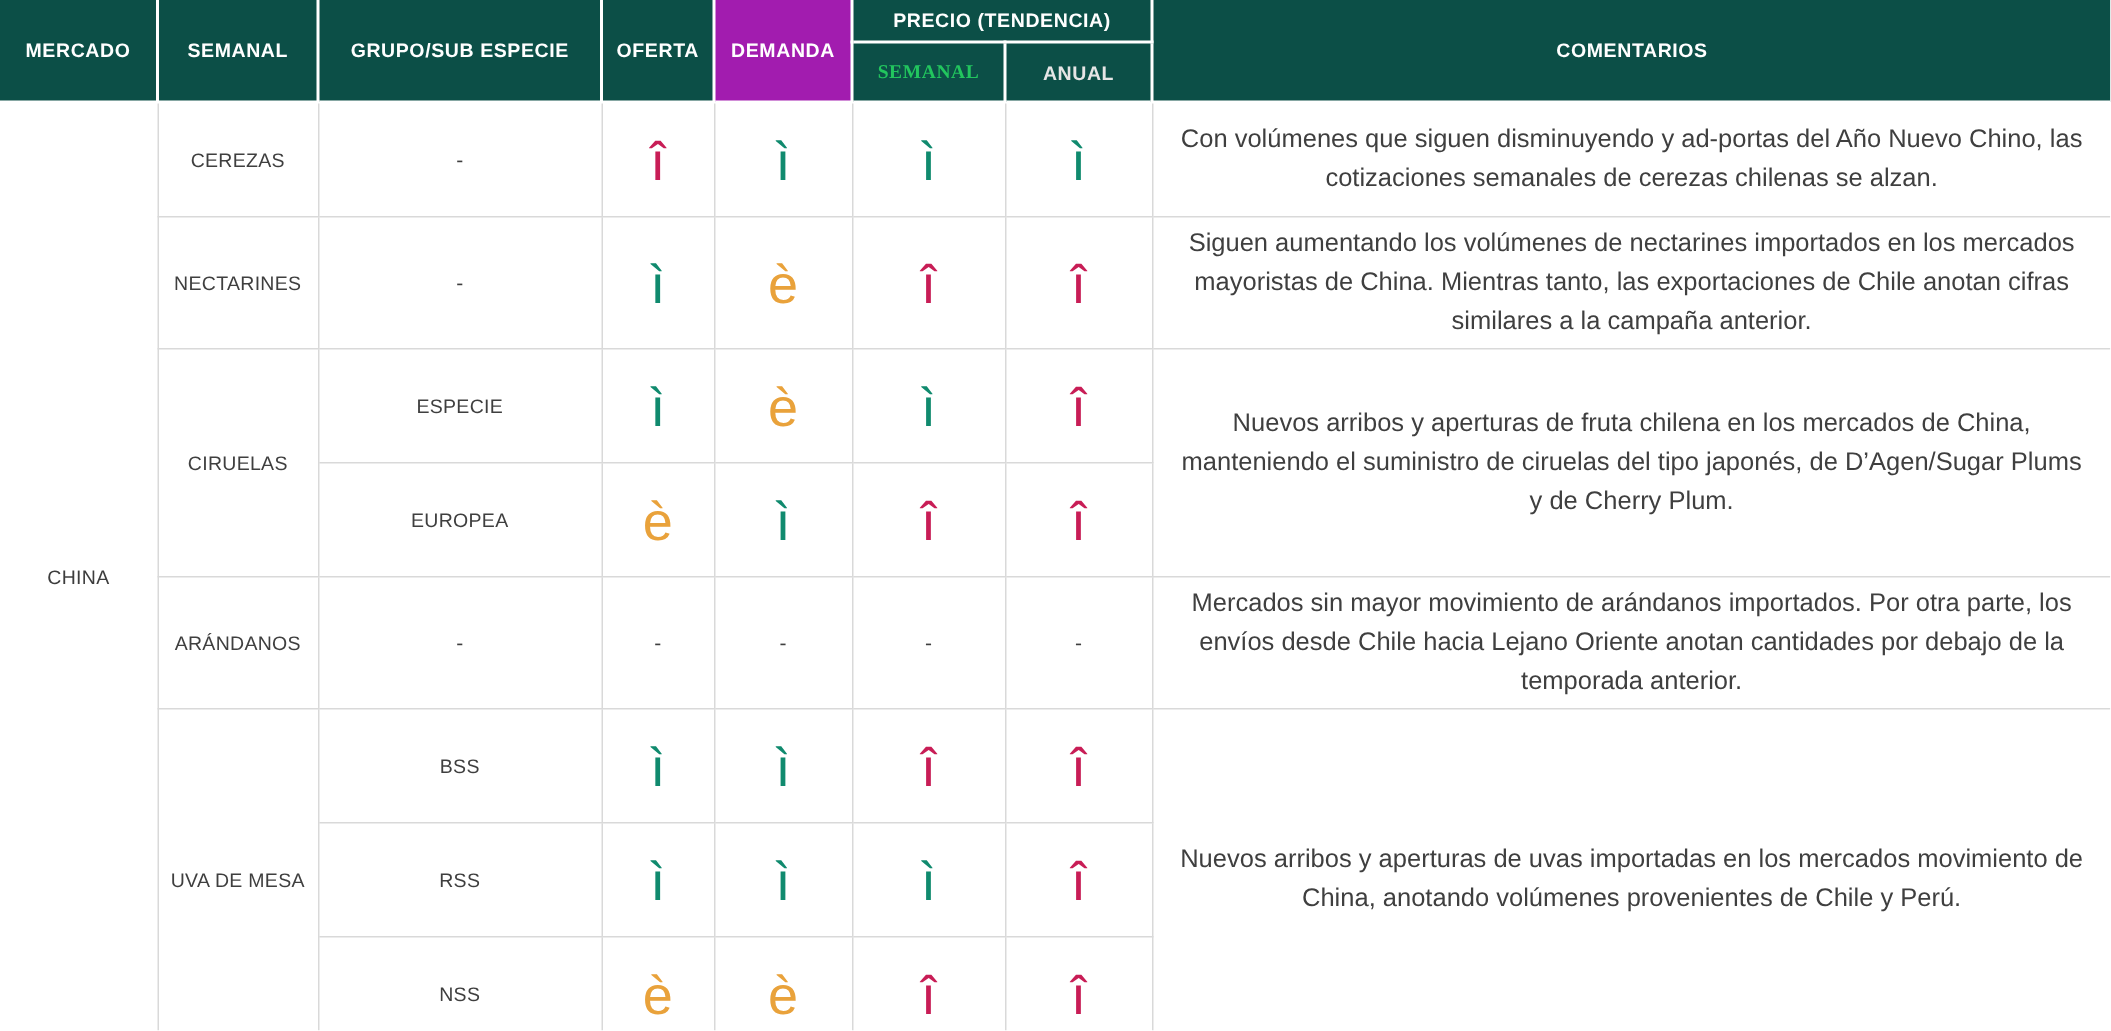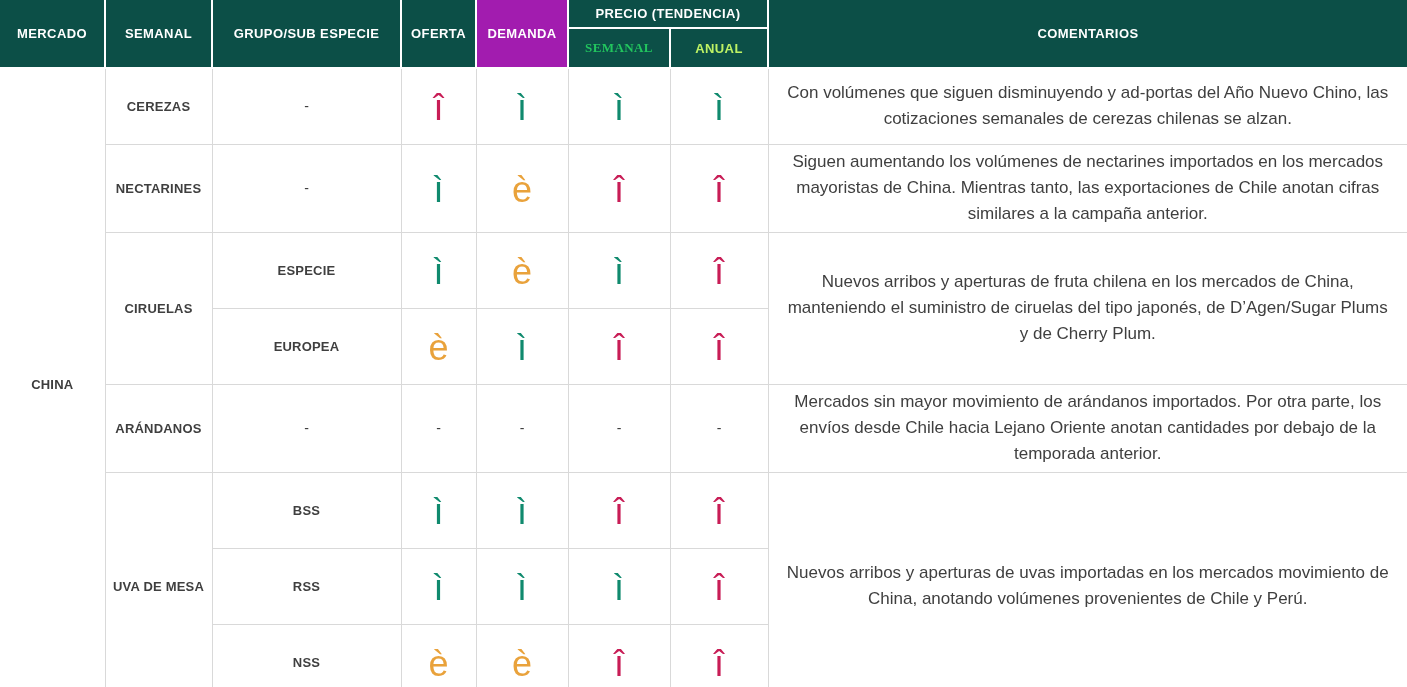--- a/index.html
+++ b/index.html
@@ -56,21 +56,21 @@
     padding: 4px 14px;
   }
   td.trend {
     font-size: 36px;
     font-weight: normal;
     line-height: 1;
     padding: 0;
   }
   td.trend span { display: inline-block; transform: translateY(2px); }
   td.dash { font-size: 14px; color: #3f3f3f; }
-  td.label { letter-spacing: 0.2px; font-weight: bold; }
+  td.label { letter-spacing: 0.2px; }
 </style>
 </head>
 <body>
 
 <div class="report-wrap">
   <table class="market-table">
     <colgroup>
       <col style="width:105px">
         <col style="width:107px">
         <col style="width:189px">
@@ -85,21 +85,21 @@
         <th rowspan="2" class="no-top no-left" style="background: rgb(12, 79, 71); color: rgb(255, 255, 255);">MERCADO</th>
         <th rowspan="2" class="no-top" style="background: rgb(12, 79, 71); color: rgb(255, 255, 255);">SEMANAL</th>
         <th rowspan="2" class="no-top" style="background: rgb(12, 79, 71); color: rgb(255, 255, 255);">GRUPO/SUB ESPECIE</th>
         <th rowspan="2" class="no-top" style="background: rgb(12, 79, 71); color: rgb(255, 255, 255);">OFERTA</th>
         <th rowspan="2" class="no-top" style="background: #a21caf; color: rgb(255, 255, 255);">DEMANDA</th>
         <th colspan="2" class="no-top" style="background: rgb(12, 79, 71); color: rgb(255, 255, 255);">PRECIO (TENDENCIA)</th>
         <th rowspan="2" class="no-top no-right" style="background: rgb(12, 79, 71); color: rgb(255, 255, 255);">COMENTARIOS</th>
       </tr>
       <tr class="h-bottom">
         <th style="background: rgb(12, 79, 71); color: #22c55e; font-family: Liberation Serif, serif;">SEMANAL</th>
-        <th style="background: rgb(12, 79, 71); color: #bef264;">ANUAL</th>
+        <th style="background: rgb(12, 79, 71); color: #e5e5e5;">ANUAL</th>
       </tr>
     </thead>
     <tbody id="table-body">
         <tr>
           <td class="mercado label" rowspan="8">CHINA</td>
           <td class="label" rowspan="1">CEREZAS</td>
           <td class="dash">-</td>
           <td class="trend"><span style="color: rgb(200, 29, 86);">î</span></td>
           <td class="trend"><span style="color: rgb(16, 138, 110);">ì</span></td>
           <td class="trend"><span style="color: rgb(16, 138, 110);">ì</span></td>

